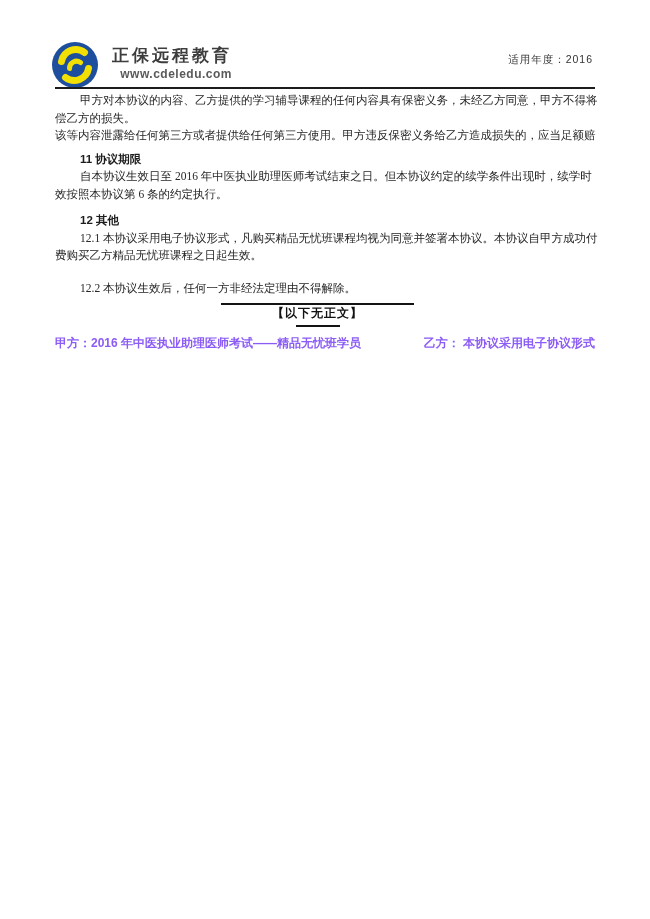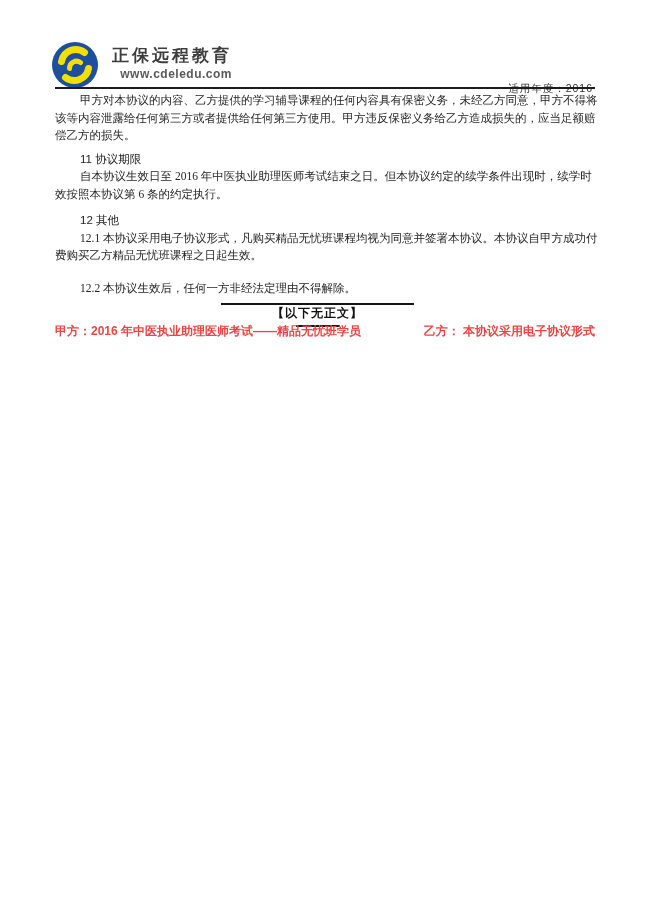--- a/index.html
+++ b/index.html
@@ -39,21 +39,21 @@
     font-size: 12px;
     font-weight: bold;
     color: #5a5a5a;
     letter-spacing: 0.5px;
     margin-top: 1px;
     text-align: right;
   }
   .year-label {
     position: absolute;
     right: 57px;
-    top: 82px;
+    top: 53px;
     font-family: "Liberation Sans", "DejaVu Sans", sans-serif;
     font-size: 10.5px;
     color: #333333;
     letter-spacing: 1px;
   }
   .header-rule {
     position: absolute;
     left: 55px;
     right: 55px;
     top: 87px;
@@ -66,21 +66,21 @@
     left: 55px;
     right: 55px;
     top: 92px;
     font-size: 11.5px;
     line-height: 17.5px;
   }
   .line { white-space: nowrap; }
   .indent { text-indent: 25px; }
   .heading {
     font-family: "Liberation Sans", "DejaVu Sans", sans-serif;
-    font-weight: normal;
+    font-weight: bold;
     color: #1d1d1d;
   }
   .h11 { margin-top: 6px; }
   .h12 { margin-top: 9px; }
   .clause2 { margin-top: 15px; }
 
   
   .divider {
     display: flex;
     align-items: center;
@@ -98,25 +98,25 @@
   .seg-a { width: 193px; }
   .seg-b { flex: 1; }
   .seg-gap { width: 4px; }
   .seg-c { width: 44px; }
   .divider-label { padding: 0 3px; letter-spacing: 1px; white-space: nowrap; }
 
   
   .signature {
     display: flex;
     justify-content: space-between;
-    margin-top: 0;
+    margin-top: 12px;
     font-family: "Liberation Sans", "DejaVu Sans", sans-serif;
     font-weight: bold;
     font-size: 12px;
-    color: #ef4444;
+    color: #8b5cf6;
     white-space: nowrap;
   }
 
   
   .page-number {
     position: absolute;
     left: 0;
     right: 0;
     top: 838px;
     text-align: center;
@@ -143,22 +143,22 @@
     <div class="brand-site">www.cdeledu.com</div>
   </div>
 
   <div class="year-label">适用年度：2016</div>
   <div class="header-rule"></div>
 
   <div class="content">
 
 
     <div class="line indent">甲方对本协议的内容、乙方提供的学习辅导课程的任何内容具有保密义务，未经乙方同意，甲方不得将</div>
+    <div class="line">偿乙方的损失。</div>
     <div class="line">该等内容泄露给任何第三方或者提供给任何第三方使用。甲方违反保密义务给乙方造成损失的，应当足额赔</div>
-    <div class="line">偿乙方的损失。</div>
 
     <div class="line indent heading h11">11 协议期限</div>
     <div class="line indent">自本协议生效日至 2016 年中医执业助理医师考试结束之日。但本协议约定的续学条件出现时，续学时</div>
     <div class="line">效按照本协议第 6 条的约定执行。</div>
 
     <div class="line indent heading h12">12 其他</div>
     <div class="line indent">12.1 本协议采用电子协议形式，凡购买精品无忧班课程均视为同意并签署本协议。本协议自甲方成功付</div>
     <div class="line">费购买乙方精品无忧班课程之日起生效。</div>
     <div class="line indent clause2">12.2 本协议生效后，任何一方非经法定理由不得解除。</div>
 

